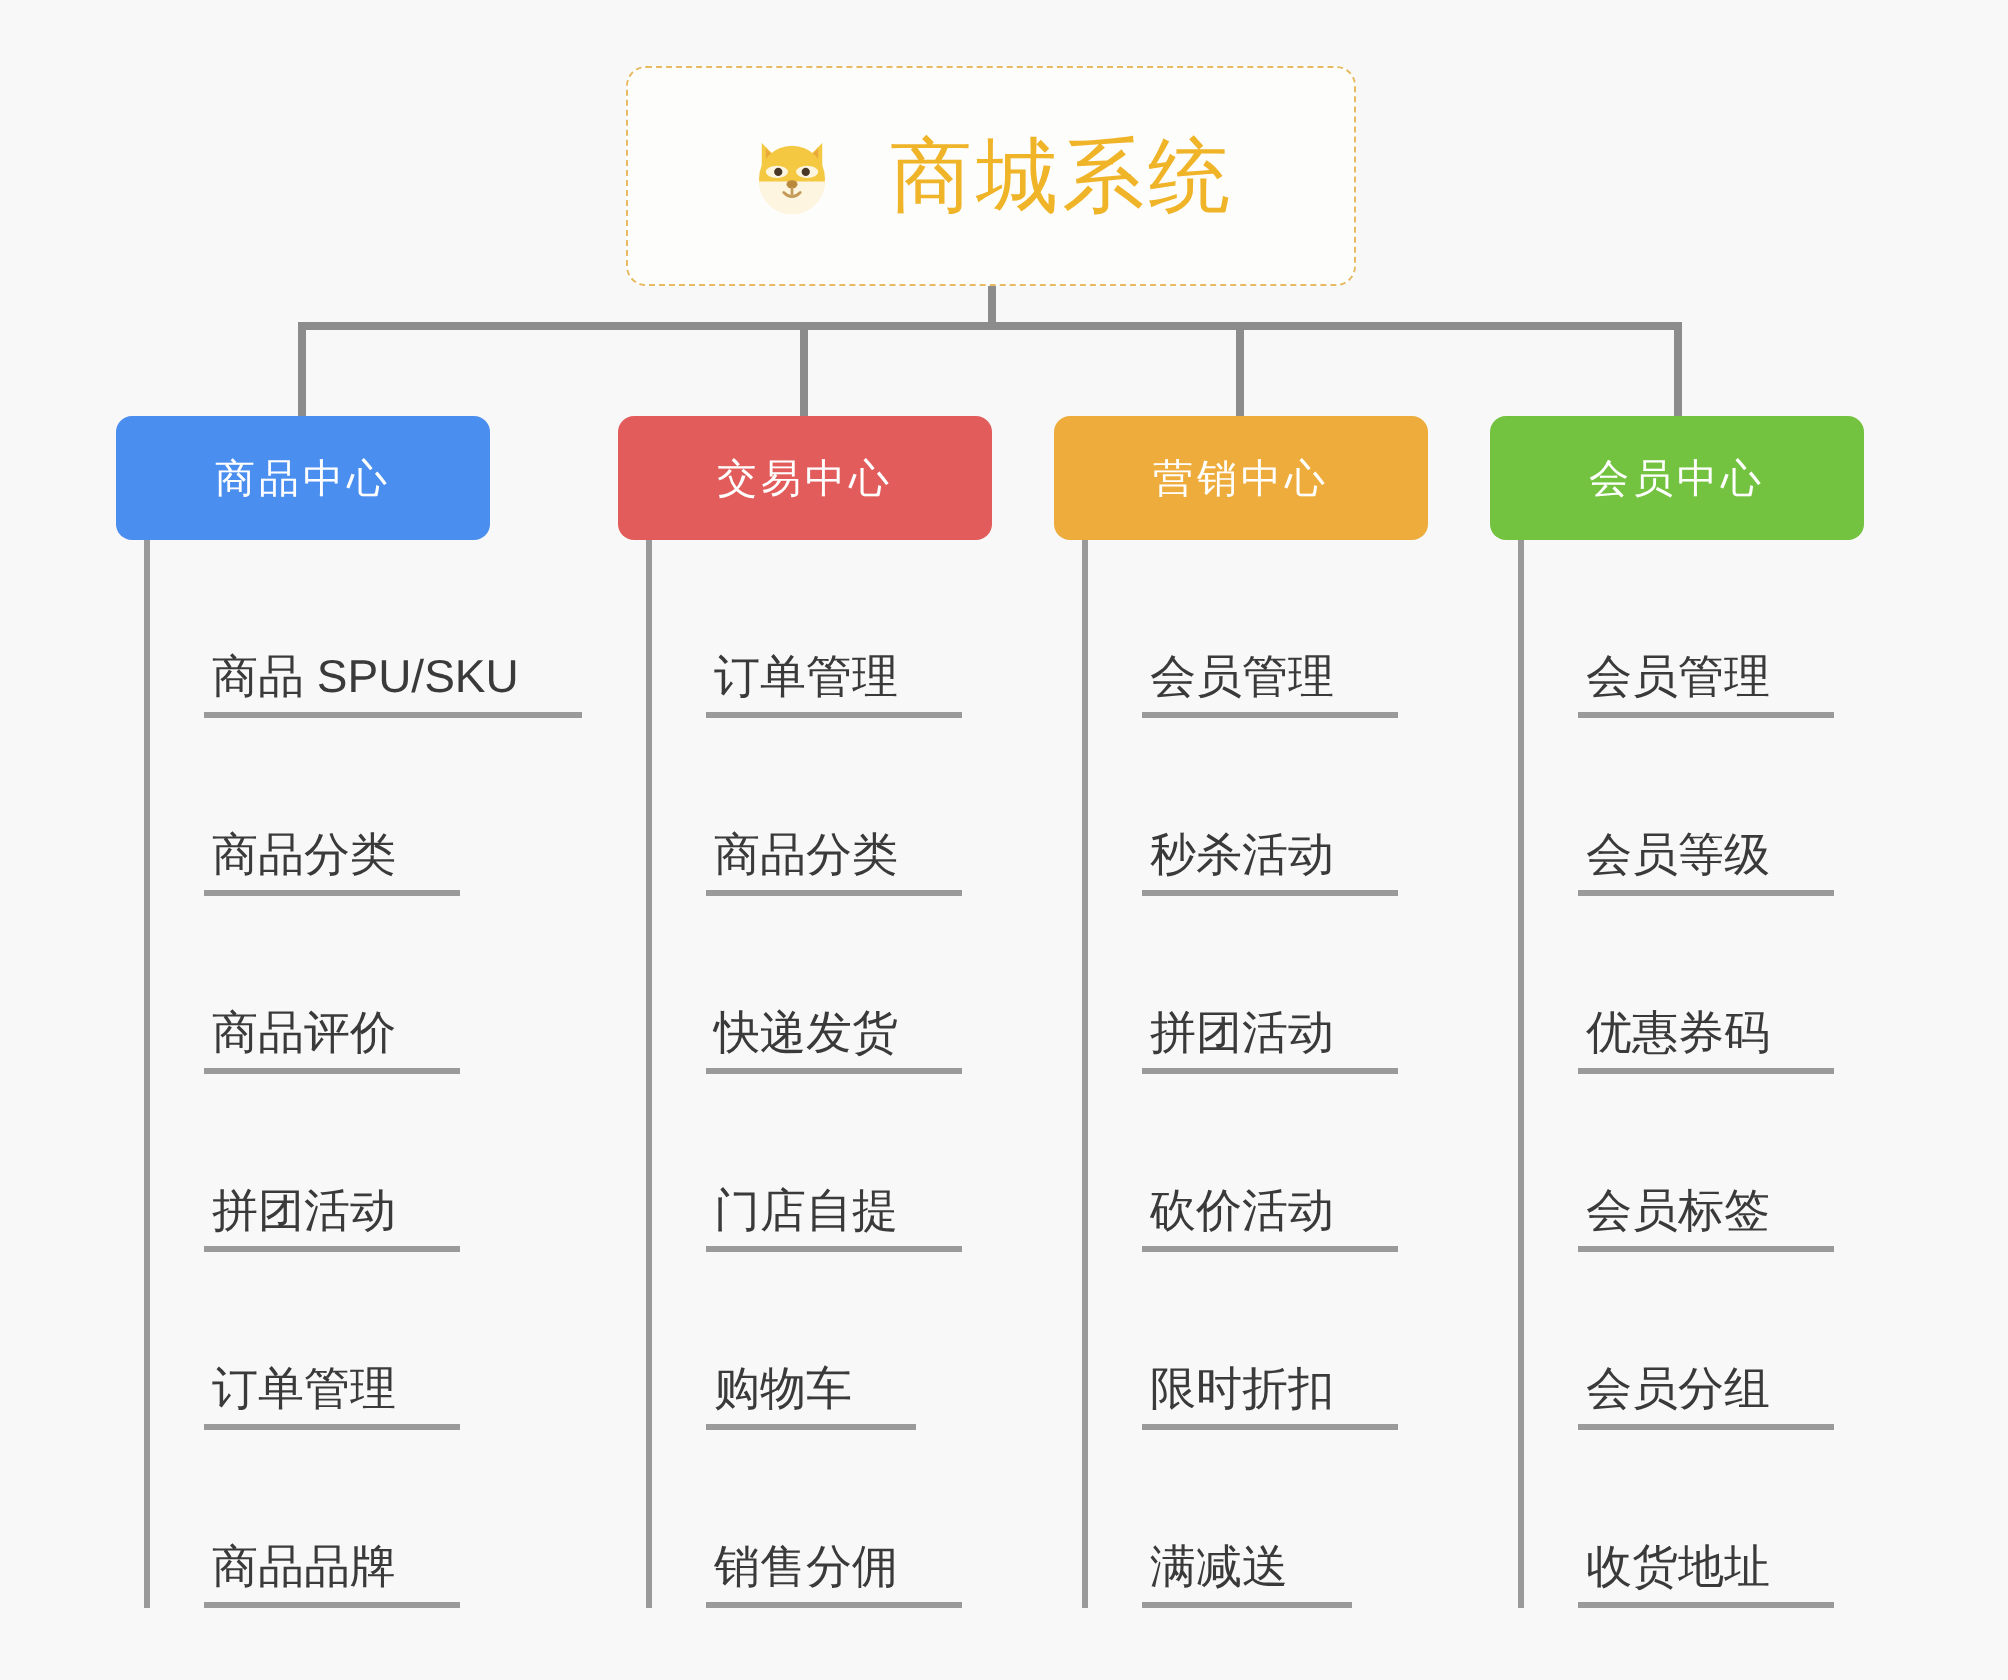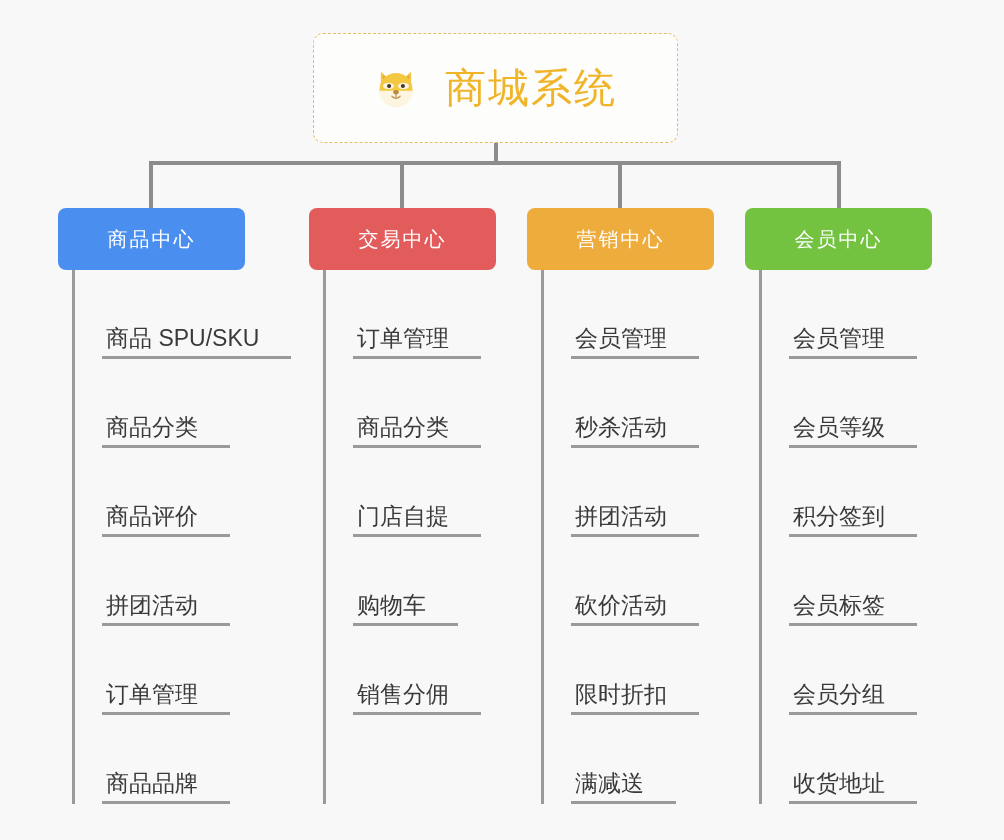--- a/index.html
+++ b/index.html
@@ -179,20 +179,23 @@
     </div>
     <div class="leaf-list">
       <div class="spine" style="height:534px;"></div>
       <div class="leaf">
           <span class="leaf-label">订单管理</span>
         </div>
       <div class="leaf">
           <span class="leaf-label">商品分类</span>
         </div>
       <div class="leaf">
+          <span class="leaf-label">快递发货</span>
+        </div>
+      <div class="leaf">
           <span class="leaf-label">门店自提</span>
         </div>
       <div class="leaf">
           <span class="leaf-label">购物车</span>
         </div>
       <div class="leaf">
           <span class="leaf-label">销售分佣</span>
         </div>
     </div>
   </div>
@@ -230,21 +233,21 @@
     </div>
     <div class="leaf-list">
       <div class="spine" style="height:534px;"></div>
       <div class="leaf">
           <span class="leaf-label">会员管理</span>
         </div>
       <div class="leaf">
           <span class="leaf-label">会员等级</span>
         </div>
       <div class="leaf">
-          <span class="leaf-label">积分签到</span>
+          <span class="leaf-label">优惠券码</span>
         </div>
       <div class="leaf">
           <span class="leaf-label">会员标签</span>
         </div>
       <div class="leaf">
           <span class="leaf-label">会员分组</span>
         </div>
       <div class="leaf">
           <span class="leaf-label">收货地址</span>
         </div>

